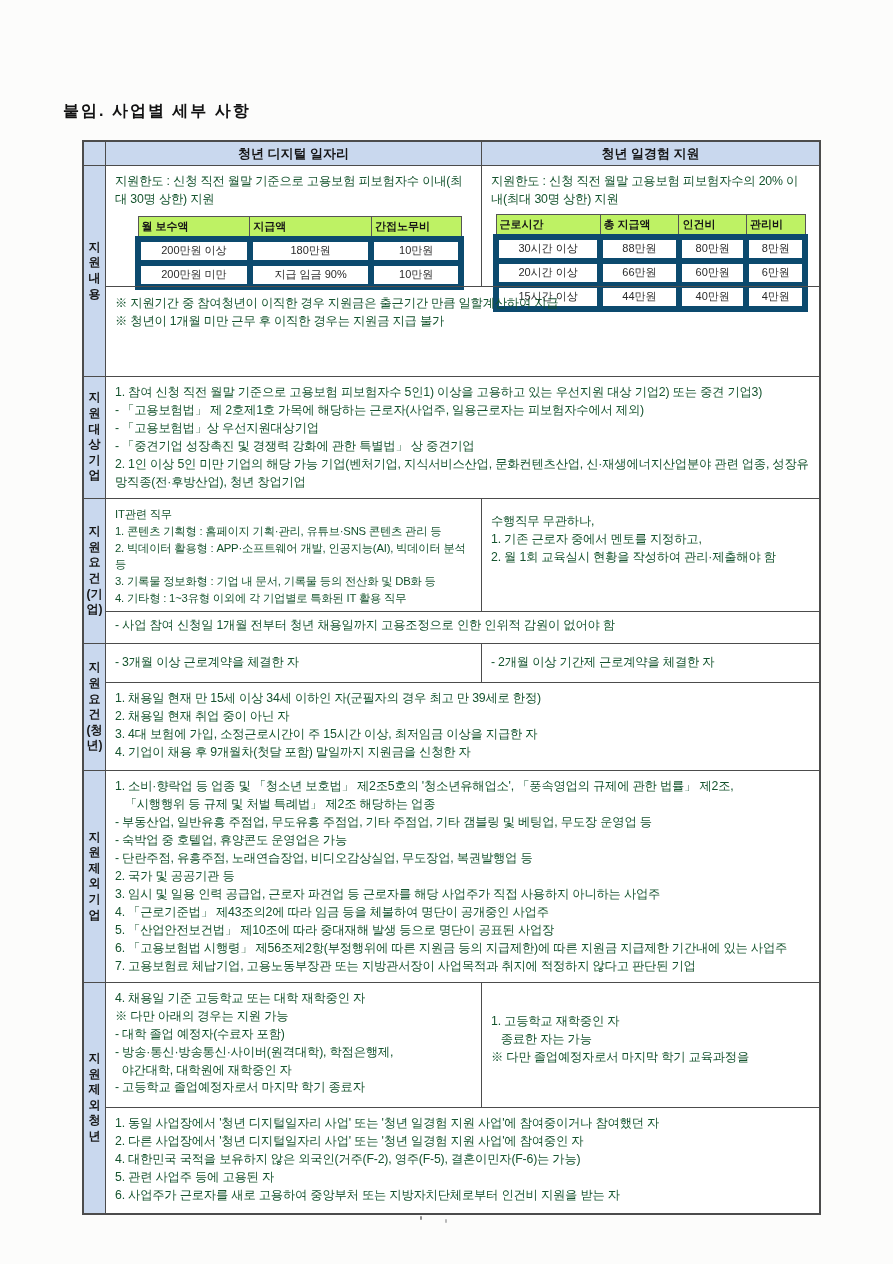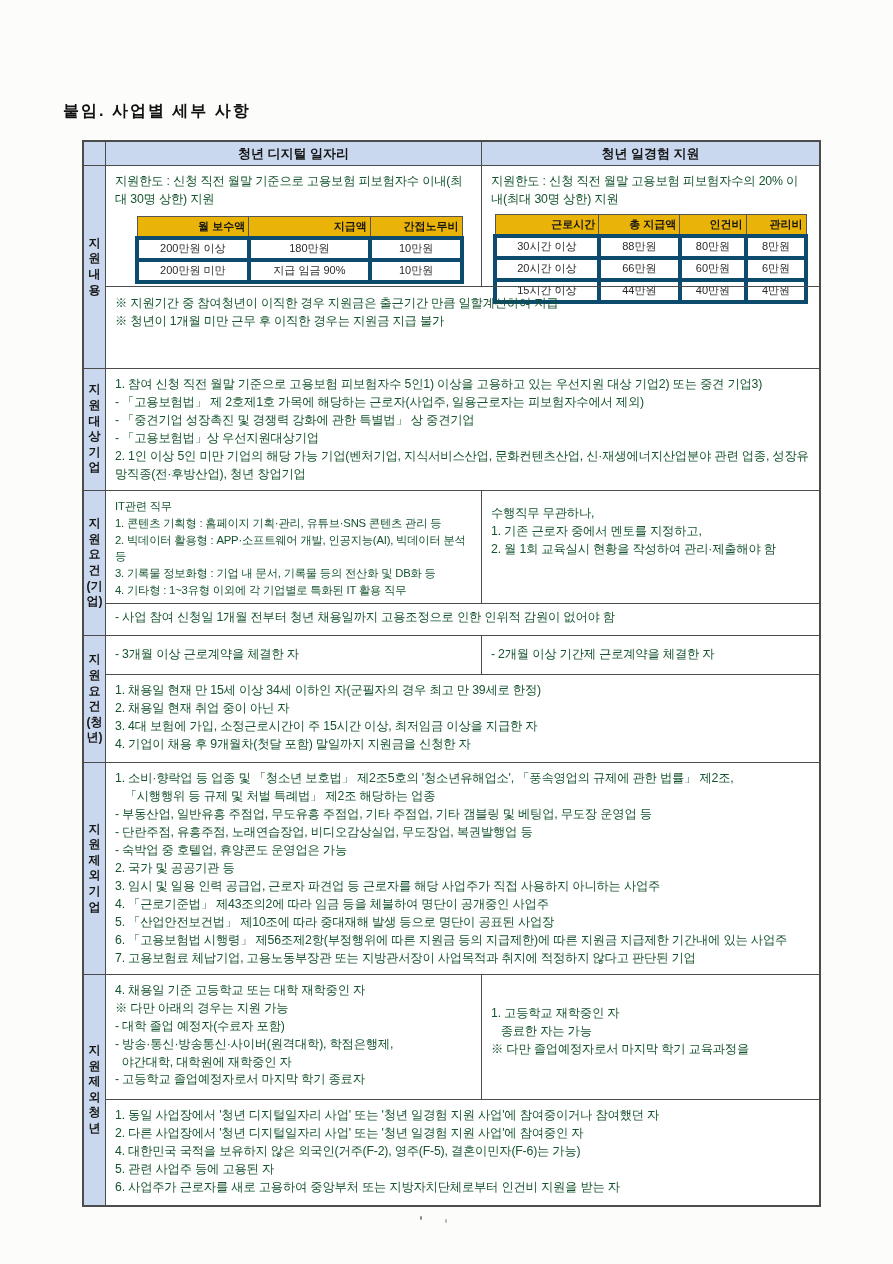--- a/index.html
+++ b/index.html
@@ -42,25 +42,25 @@
     font-size:12.3px; line-height:1.46; letter-spacing:-0.2px;
     white-space:pre-wrap; color:#14532d;
   }
   .tight .line { font-size:11.3px; line-height:1.5; }
   .inner {
     border-collapse:collapse; margin:7px 6px 4px 20px;
     width:calc(100% - 28px); background:#fff;
   }
   .inner-wide { margin:5px 10px 4px 2px; width:calc(100% - 4px); }
   .inner th {
-    background:#eab308; font-weight:bold; font-size:11px;
-    border:1px solid #555; padding:2px 3px; text-align:right; color:#161616;
+    background:#bef264; font-weight:bold; font-size:11px;
+    border:1px solid #555; padding:2px 3px; text-align:left; color:#161616;
   }
   .inner td {
-    font-size:11px; border:4px solid #0c4a6e; padding:1.5px 3px;
+    font-size:11px; border:6px solid #0c4a6e; padding:1.5px 3px;
     text-align:center; color:#2a2a2a;
   }
   .notes { padding:8px 9px; }
   .speck {
     position:absolute; left:420px; top:1216px; width:2px; height:4px;
     background:#8d8d8d; border-radius:1px; box-shadow:25px 3px 0 0 #b9b9b9;
   }
 </style>
 </head>
 <body>
@@ -155,22 +155,22 @@
 원
 대
 상
 기
 업</div>
       <div class="content">
         <div class="subrow">
           <div class="cell" style="flex:1">
               <div class="line">1. 참여 신청 직전 월말 기준으로 고용보험 피보험자수 5인1) 이상을 고용하고 있는 우선지원 대상 기업2) 또는 중견 기업3)</div>
               <div class="line">- 「고용보험법」 제 2호제1호 가목에 해당하는 근로자(사업주, 일용근로자는 피보험자수에서 제외)</div>
+              <div class="line">- 「고용보험법」상 우선지원대상기업</div>
               <div class="line">- 「중견기업 성장촉진 및 경쟁력 강화에 관한 특별법」 상 중견기업</div>
-              <div class="line">- 「고용보험법」상 우선지원대상기업</div>
               <div class="line">2. 1인 이상 5인 미만 기업의 해당 가능 기업(벤처기업, 지식서비스산업, 문화컨텐츠산업, 신·재생에너지산업분야 관련 업종, 성장유망직종(전·후방산업), 청년 창업기업</div>
             </div>
         </div>
       </div>
     </div>
 
     <div class="band">
       <div class="side">지
 원
 요
@@ -233,22 +233,22 @@
 제
 외
 기
 업</div>
       <div class="content">
         <div class="subrow">
           <div class="cell" style="flex:1">
               <div class="line">1. 소비·향락업 등 업종 및 「청소년 보호법」 제2조5호의 '청소년유해업소', 「풍속영업의 규제에 관한 법률」 제2조,</div>
               <div class="line">   「시행행위 등 규제 및 처벌 특례법」 제2조 해당하는 업종</div>
               <div class="line">- 부동산업, 일반유흥 주점업, 무도유흥 주점업, 기타 주점업, 기타 갬블링 및 베팅업, 무도장 운영업 등</div>
+              <div class="line">- 숙박업 중 호텔업, 휴양콘도 운영업은 가능</div>
               <div class="line">- 단란주점, 유흥주점, 노래연습장업, 비디오감상실업, 무도장업, 복권발행업 등</div>
-              <div class="line">- 숙박업 중 호텔업, 휴양콘도 운영업은 가능</div>
               <div class="line">2. 국가 및 공공기관 등</div>
               <div class="line">3. 임시 및 일용 인력 공급업, 근로자 파견업 등 근로자를 해당 사업주가 직접 사용하지 아니하는 사업주</div>
               <div class="line">4. 「근로기준법」 제43조의2에 따라 임금 등을 체불하여 명단이 공개중인 사업주</div>
               <div class="line">5. 「산업안전보건법」 제10조에 따라 중대재해 발생 등으로 명단이 공표된 사업장</div>
               <div class="line">6. 「고용보험법 시행령」 제56조제2항(부정행위에 따른 지원금 등의 지급제한)에 따른 지원금 지급제한 기간내에 있는 사업주</div>
               <div class="line">7. 고용보험료 체납기업, 고용노동부장관 또는 지방관서장이 사업목적과 취지에 적정하지 않다고 판단된 기업</div>
             </div>
         </div>
       </div>
     </div>

